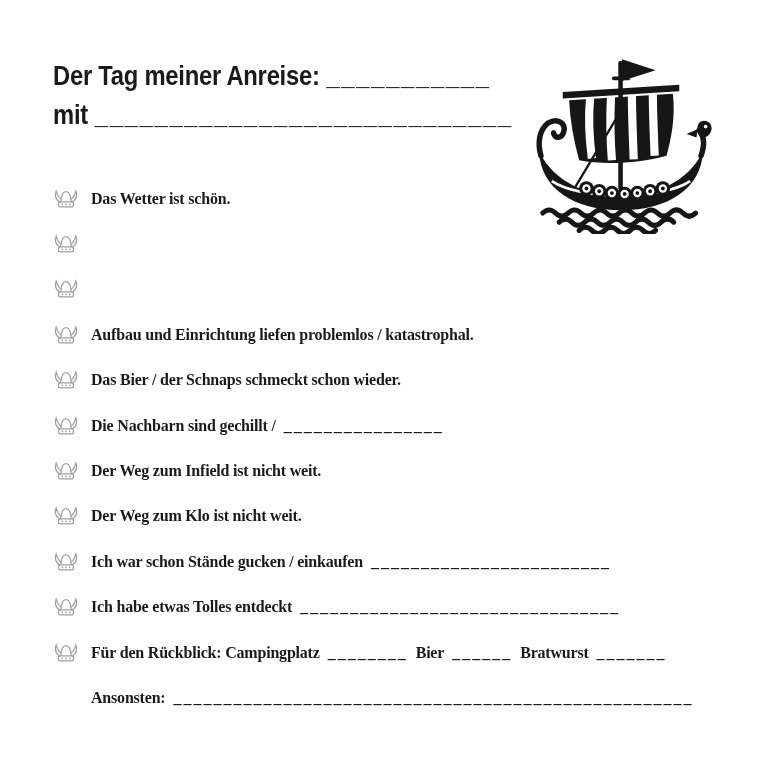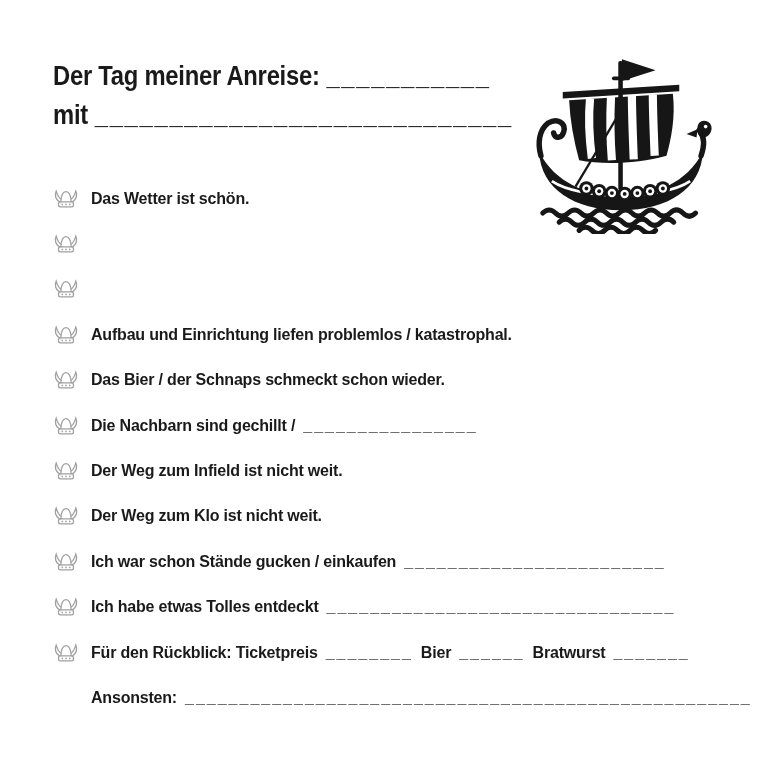--- a/index.html
+++ b/index.html
@@ -20,21 +20,21 @@
   }
   .title-line{
     font-size:28px;line-height:39px;letter-spacing:-.3px;
   }
   
   .blank{letter-spacing:2px;}
   .segments>span+span{margin-left:8px;}
   
   .ship-wrap{position:absolute;left:530px;top:52px;}
   
-  .list{position:absolute;left:52px;top:176px;right:8px;}
+  .list{position:absolute;left:52px;top:176px;right:8px;font-family:Liberation Serif, serif;}
   .row{
     display:flex;align-items:center;
     height:45.4px;
     font-size:16px;letter-spacing:-.2px;
     white-space:nowrap;
   }
   .bullet{width:28px;height:24px;flex:none;margin-right:11px;display:flex;}
   .bullet svg{width:28px;height:24px;}
   .row.no-bullet .bullet{visibility:hidden;}
 </style>
@@ -315,21 +315,21 @@
           <path d="M8,15 C4,13 2.5,8 4.5,3.5 C5.5,7 6.5,10 9.5,12"></path>
           <path d="M22,15 C26,13 27.5,8 25.5,3.5 C24.5,7 23.5,10 20.5,12"></path>
         </g>
         <g fill="#a0a0a0" stroke="none">
           <circle cx="11" cy="17.8" r="0.9"></circle>
           <circle cx="15" cy="17.8" r="0.9"></circle>
           <circle cx="19" cy="17.8" r="0.9"></circle>
         </g>
       </svg>
     </span>
-    <span class="segments"><span class="txt">Für den Rückblick: Ticketpreis</span><span class="blank">________</span><span class="txt">Bier</span><span class="blank">______</span><span class="txt">Bratwurst</span><span class="blank">_______</span></span>
+    <span class="segments"><span class="txt">Für den Rückblick: Campingplatz</span><span class="blank">________</span><span class="txt">Bier</span><span class="blank">______</span><span class="txt">Bratwurst</span><span class="blank">_______</span></span>
   </div>
     <div class="row no-bullet">
     <span class="bullet">
       <svg viewBox="0 0 30 24" aria-hidden="true">
         <g fill="none" stroke="#a0a0a0" stroke-width="1.4" stroke-linecap="round">
           <path d="M9.5,15 C9.5,8 12,4 15,4 C18,4 20.5,8 20.5,15"></path>
           <rect x="7" y="15" width="16" height="5.5" rx="2"></rect>
           <path d="M8,15 C4,13 2.5,8 4.5,3.5 C5.5,7 6.5,10 9.5,12"></path>
           <path d="M22,15 C26,13 27.5,8 25.5,3.5 C24.5,7 23.5,10 20.5,12"></path>
         </g>

